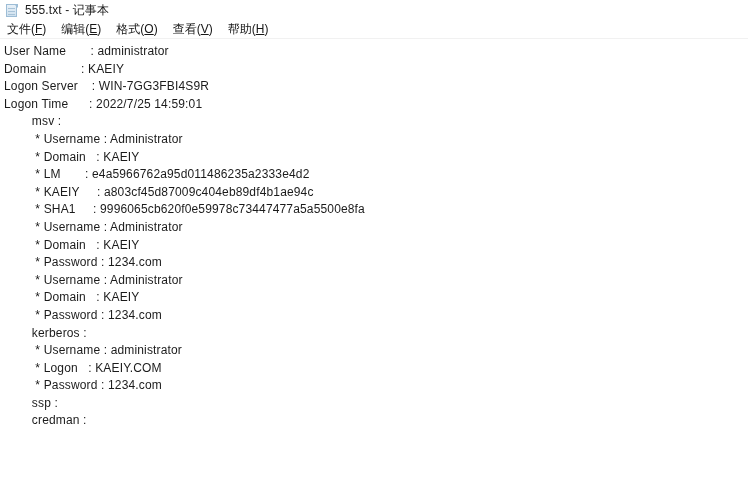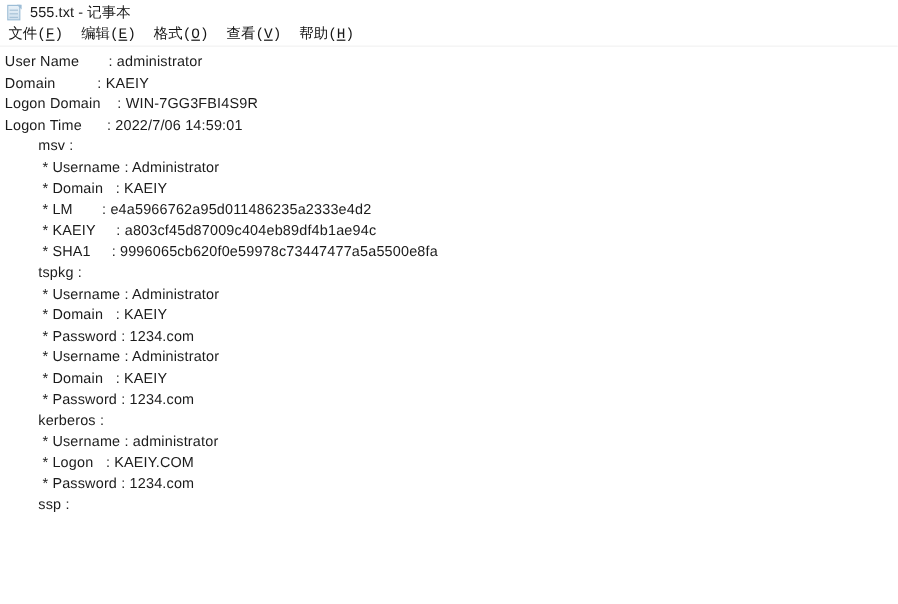--- a/index.html
+++ b/index.html
@@ -89,21 +89,20 @@
     flex: 0 0 auto;
   }
   .menu-item {
     font-size: 12px;
     line-height: 16px;
     color: #161616;
     padding: 0 7px 0 1px;
     margin-right: 7px;
     white-space: nowrap;
     cursor: default;
-    font-family: Liberation Mono, monospace;
   }
   .menu-item .accel {
     text-decoration: underline;
   }
   
   .textarea {
     flex: 1 1 auto;
     background: #ffffff;
     padding: 4px 0 0 4px;
     overflow: hidden;
@@ -149,29 +148,28 @@
     <span class="menu-item"><span>编辑</span>(<span class="accel">E</span>)</span>
     <span class="menu-item"><span>格式</span>(<span class="accel">O</span>)</span>
     <span class="menu-item"><span>查看</span>(<span class="accel">V</span>)</span>
     <span class="menu-item"><span>帮助</span>(<span class="accel">H</span>)</span>
   </div>
 
   <div class="textarea" id="text-area">
     <span class="caret"></span>
   <div class="line">User Name       : administrator</div>
       <div class="line">Domain          : KAEIY</div>
-      <div class="line">Logon Domain    : WIN-7GG3FBI4S9R</div>
-      <div class="line">Logon Time      : 2022/7/06 14:59:01</div>
+      <div class="line">Logon Server    : WIN-7GG3FBI4S9R</div>
+      <div class="line">Logon Time      : 2022/7/25 14:59:01</div>
       <div class="line">        msv :</div>
       <div class="line">         * Username : Administrator</div>
       <div class="line">         * Domain   : KAEIY</div>
       <div class="line">         * LM       : e4a5966762a95d011486235a2333e4d2</div>
       <div class="line">         * KAEIY     : a803cf45d87009c404eb89df4b1ae94c</div>
       <div class="line">         * SHA1     : 9996065cb620f0e59978c73447477a5a5500e8fa</div>
-      <div class="line">        tspkg :</div>
       <div class="line">         * Username : Administrator</div>
       <div class="line">         * Domain   : KAEIY</div>
       <div class="line">         * Password : 1234.com</div>
       <div class="line">         * Username : Administrator</div>
       <div class="line">         * Domain   : KAEIY</div>
       <div class="line">         * Password : 1234.com</div>
       <div class="line">        kerberos :</div>
       <div class="line">         * Username : administrator</div>
       <div class="line">         * Logon   : KAEIY.COM</div>
       <div class="line">         * Password : 1234.com</div>

